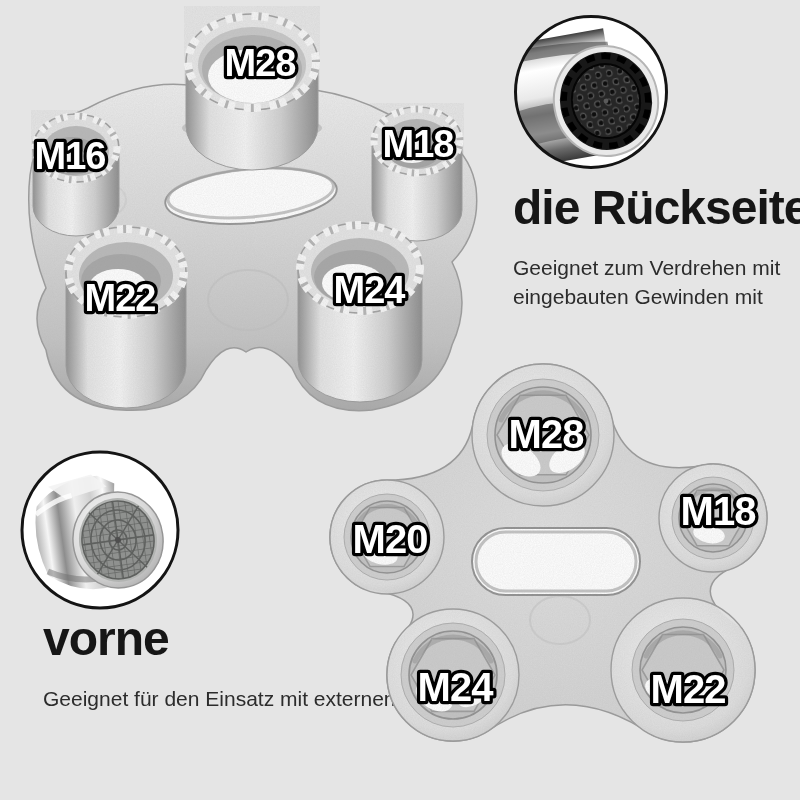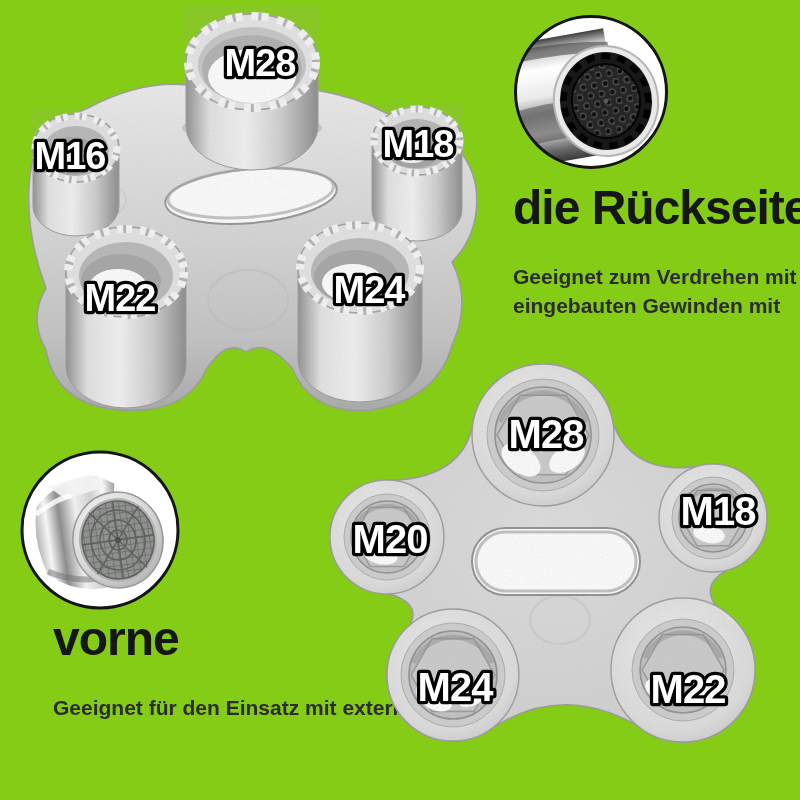--- a/index.html
+++ b/index.html
@@ -1,25 +1,25 @@
 <!DOCTYPE html>
 <html><head>
 <meta charset="utf-8">
 <style>
   html,body { margin:0; padding:0; background:#ffffff; }
   .stage {
-    position:relative; width:800px; height:800px; background:#84cc16;
+    position:relative; width:800px; height:800px; background:#e5e5e5;
     overflow:hidden; font-family:"Liberation Sans", sans-serif;
   }
   .abs { position:absolute; }
   .info h2 {
     margin:0; font-size:48px; line-height:46px; font-weight:bold;
     color:#161616; letter-spacing:-1px; white-space:nowrap;
   }
-  .info .body { margin:31px 0 0 0; font-size:21px; line-height:29px; color:#2c2c2c;font-weight:bold; }
+  .info .body { margin:22px 0 0 0; font-size:21px; line-height:29px; color:#2c2c2c; }
   .line { display:block; white-space:nowrap; }
   .lbl {
     font-family:"Liberation Sans", sans-serif; font-weight:bold;
     fill:#ffffff; stroke:#000000; stroke-width:6.5px;
     paint-order:stroke; stroke-linejoin:round; text-anchor:middle;
     letter-spacing:-1px;
   }
 </style>
 </head>
 <body>
@@ -215,21 +215,21 @@
         <ellipse cx="99" cy="92" rx="27" ry="30" fill="none" stroke="#5e605e" stroke-width="1.6"></ellipse>
         <ellipse cx="99" cy="92" rx="18" ry="20" fill="none" stroke="#5e605e" stroke-width="1.6"></ellipse>
         <ellipse cx="99" cy="92" rx="9" ry="10" fill="none" stroke="#5e605e" stroke-width="1.6"></ellipse>
         <path d="M 99,53 V 131 M 63,92 H 135 M 74,61 L 124,123 M 124,61 L 74,123" stroke="#5e605e" stroke-width="1.4"></path>
         <circle cx="99" cy="92" r="3" fill="#4e4e4e"></circle>
       </g>
     </g>
     <circle cx="81" cy="82" r="78" fill="none" stroke="#141414" stroke-width="3"></circle>
   </svg>
 
-  <div class="abs info" style="left:53px;top:616px;width:400px">
+  <div class="abs info" style="left:43px;top:616px;width:400px">
     <h2>vorne</h2>
     <div class="body">
       <span class="line">Geeignet für den Einsatz mit externen</span>
     </div>
   </div>
 
   <svg class="abs" style="left:320px;top:358px" width="470" height="405" viewBox="0 0 470 405">
     <defs>
       <radialGradient id="plateG2" cx="0.5" cy="0.45" r="0.75">
         <stop offset="0" stop-color="#dfdfdf"></stop>

